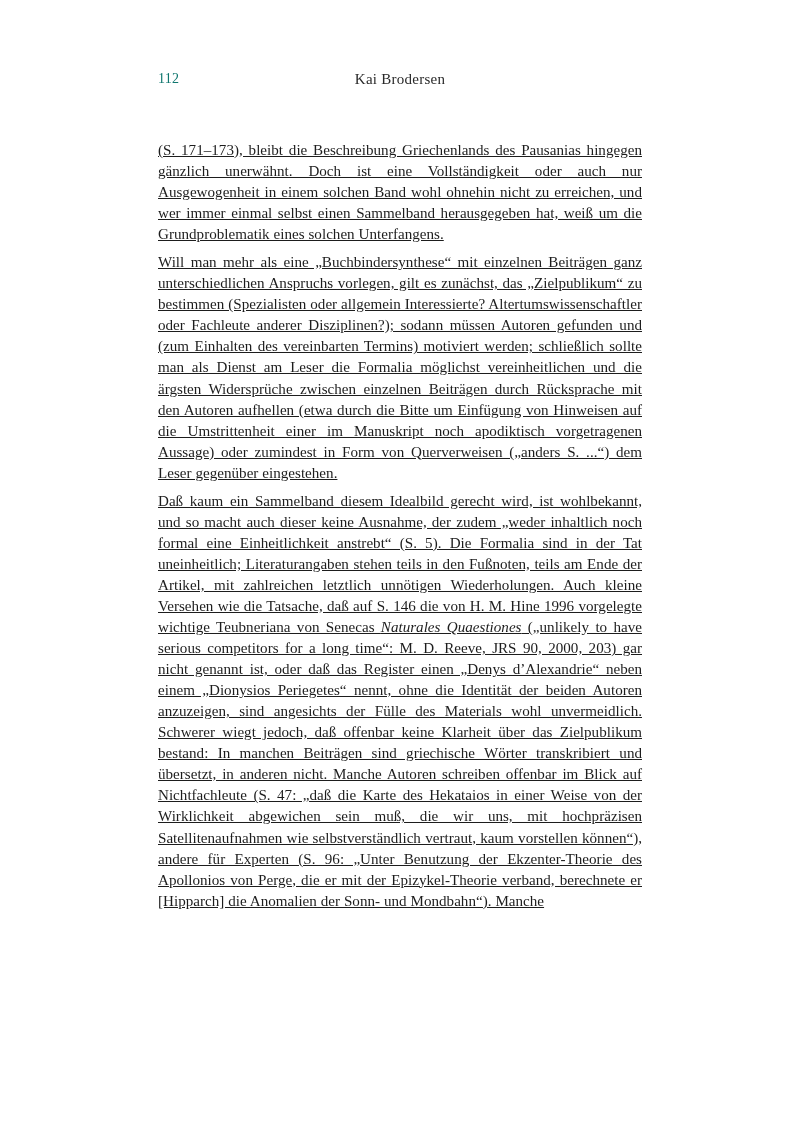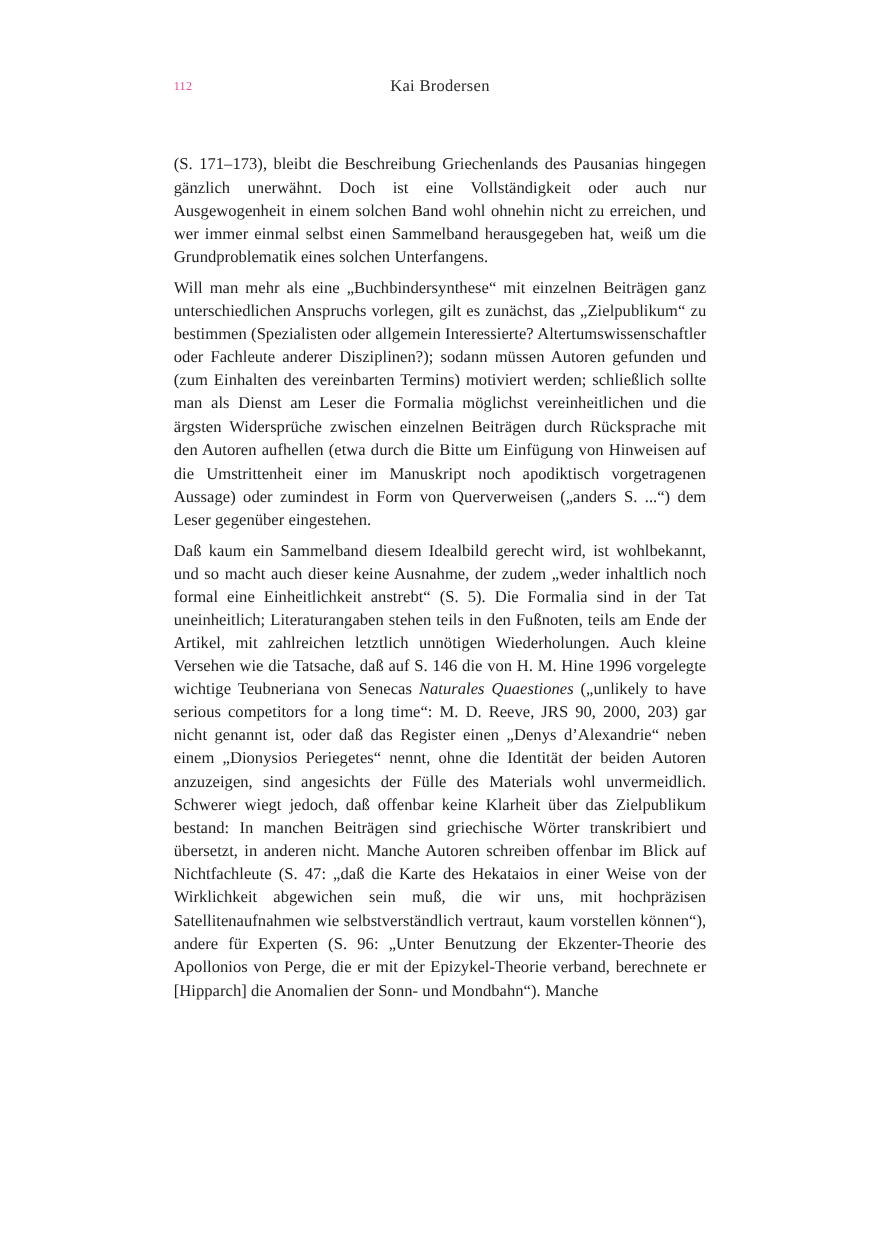--- a/index.html
+++ b/index.html
@@ -30,24 +30,24 @@
     position: absolute;
     left: 158px;
     top: 70px;
     width: 483px;
     height: 18px;
   }
   .folio {
     position: absolute;
     left: 0;
     top: 0;
-    font-size: 11px;
+    font-size: 14px;
     line-height: 18px;
     letter-spacing: 0.2px;
-    color: #ec4899;
+    color: #0f766e;
   }
   .running-title {
     position: absolute;
     left: 0;
     top: 0;
     width: 483px;
     text-align: center;
     font-size: 15px;
     line-height: 18px;
     letter-spacing: 0.25px;
@@ -55,20 +55,21 @@
     
     transform: translateX(0.5px);
   }
 
   
   .textblock {
     position: absolute;
     left: 158px;
     top: 140px;
     width: 484px;
+    text-decoration: underline;
   }
 
   p.para {
     margin: 0 0 7px 0;
     font-size: 15.1px;
     line-height: 21.05px;
     text-align: justify;
     text-justify: inter-word;
     hyphens: none;
     -webkit-hyphens: none;

